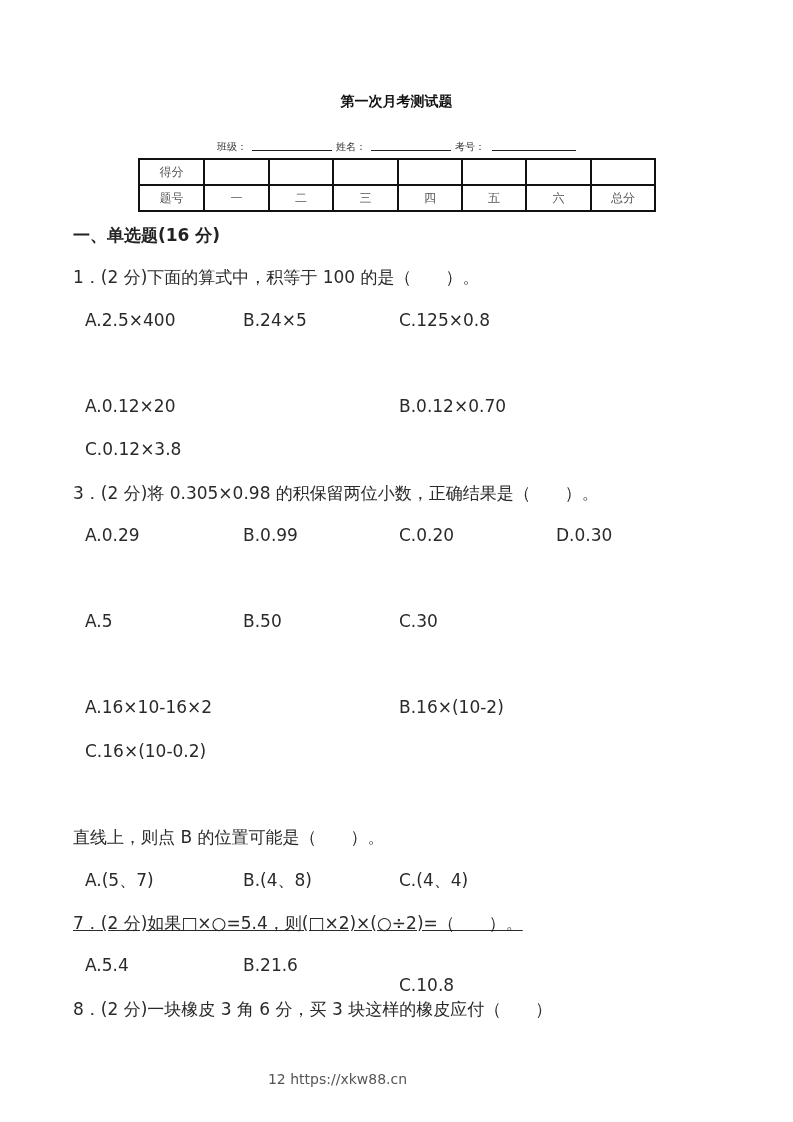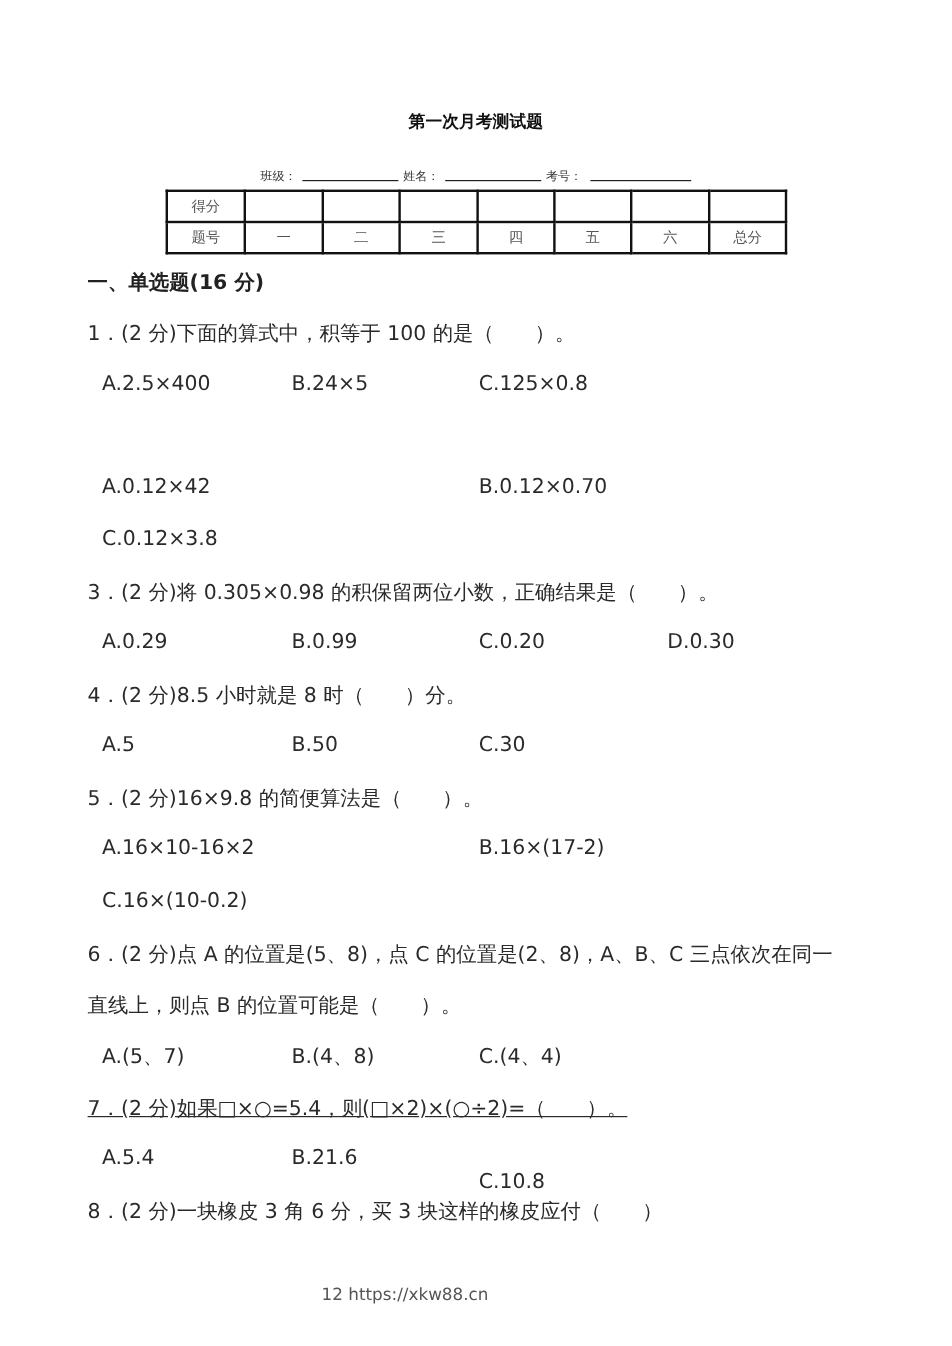--- a/index.html
+++ b/index.html
@@ -68,41 +68,38 @@
   </tbody>
     </table>
 
   <div class="section">一、单选题(16 分)</div>
 
   <div class="q" style="top:266px;">1．(2 分)下面的算式中，积等于 100 的是（　　）。</div>
   <div class="opt" style="left:85px;top:310px;">A.2.5×400</div>
   <div class="opt" style="left:243px;top:310px;">B.24×5</div>
   <div class="opt" style="left:399px;top:310px;">C.125×0.8</div>
 
-  <div class="opt" style="left:85px;top:396px;">A.0.12×42</div>
+  <div class="opt" style="left:85px;top:396px;">A.0.12×20</div>
   <div class="opt" style="left:399px;top:396px;">B.0.12×0.70</div>
   <div class="opt" style="left:85px;top:439px;">C.0.12×3.8</div>
 
   <div class="q" style="top:482px;">3．(2 分)将 0.305×0.98 的积保留两位小数，正确结果是（　　）。</div>
   <div class="opt" style="left:85px;top:525px;">A.0.29</div>
   <div class="opt" style="left:243px;top:525px;">B.0.99</div>
   <div class="opt" style="left:399px;top:525px;">C.0.20</div>
   <div class="opt" style="left:556px;top:525px;">D.0.30</div>
 
-  <div class="q" style="top:568px;">4．(2 分)8.5 小时就是 8 时（　　）分。</div>
   <div class="opt" style="left:85px;top:611px;">A.5</div>
   <div class="opt" style="left:243px;top:611px;">B.50</div>
   <div class="opt" style="left:399px;top:611px;text-align:center;">C.30</div>
 
-  <div class="q" style="top:654px;">5．(2 分)16×9.8 的简便算法是（　　）。</div>
   <div class="opt" style="left:85px;top:697px;">A.16×10-16×2</div>
-  <div class="opt" style="left:399px;top:697px;">B.16×(17-2)</div>
+  <div class="opt" style="left:399px;top:697px;">B.16×(10-2)</div>
   <div class="opt" style="left:85px;top:741px;">C.16×(10-0.2)</div>
 
-  <div class="q" style="top:784px;">6．(2 分)点 A 的位置是(5、8)，点 C 的位置是(2、8)，A、B、C 三点依次在同一</div>
   <div class="q" style="top:826px;">直线上，则点 B 的位置可能是（　　）。</div>
   <div class="opt" style="left:85px;top:869px;">A.(5、7)</div>
   <div class="opt" style="left:243px;top:869px;">B.(4、8)</div>
   <div class="opt" style="left:399px;top:869px;">C.(4、4)</div>
 
   <div class="q" style="top:912px;text-decoration:underline;">7．(2 分)如果□×○=5.4，则(□×2)×(○÷2)=（　　）。</div>
   <div class="opt" style="left:85px;top:955px;">A.5.4</div>
   <div class="opt" style="left:243px;top:955px;">B.21.6</div>
   <div class="opt" style="left:399px;top:975px;">C.10.8</div>
 

